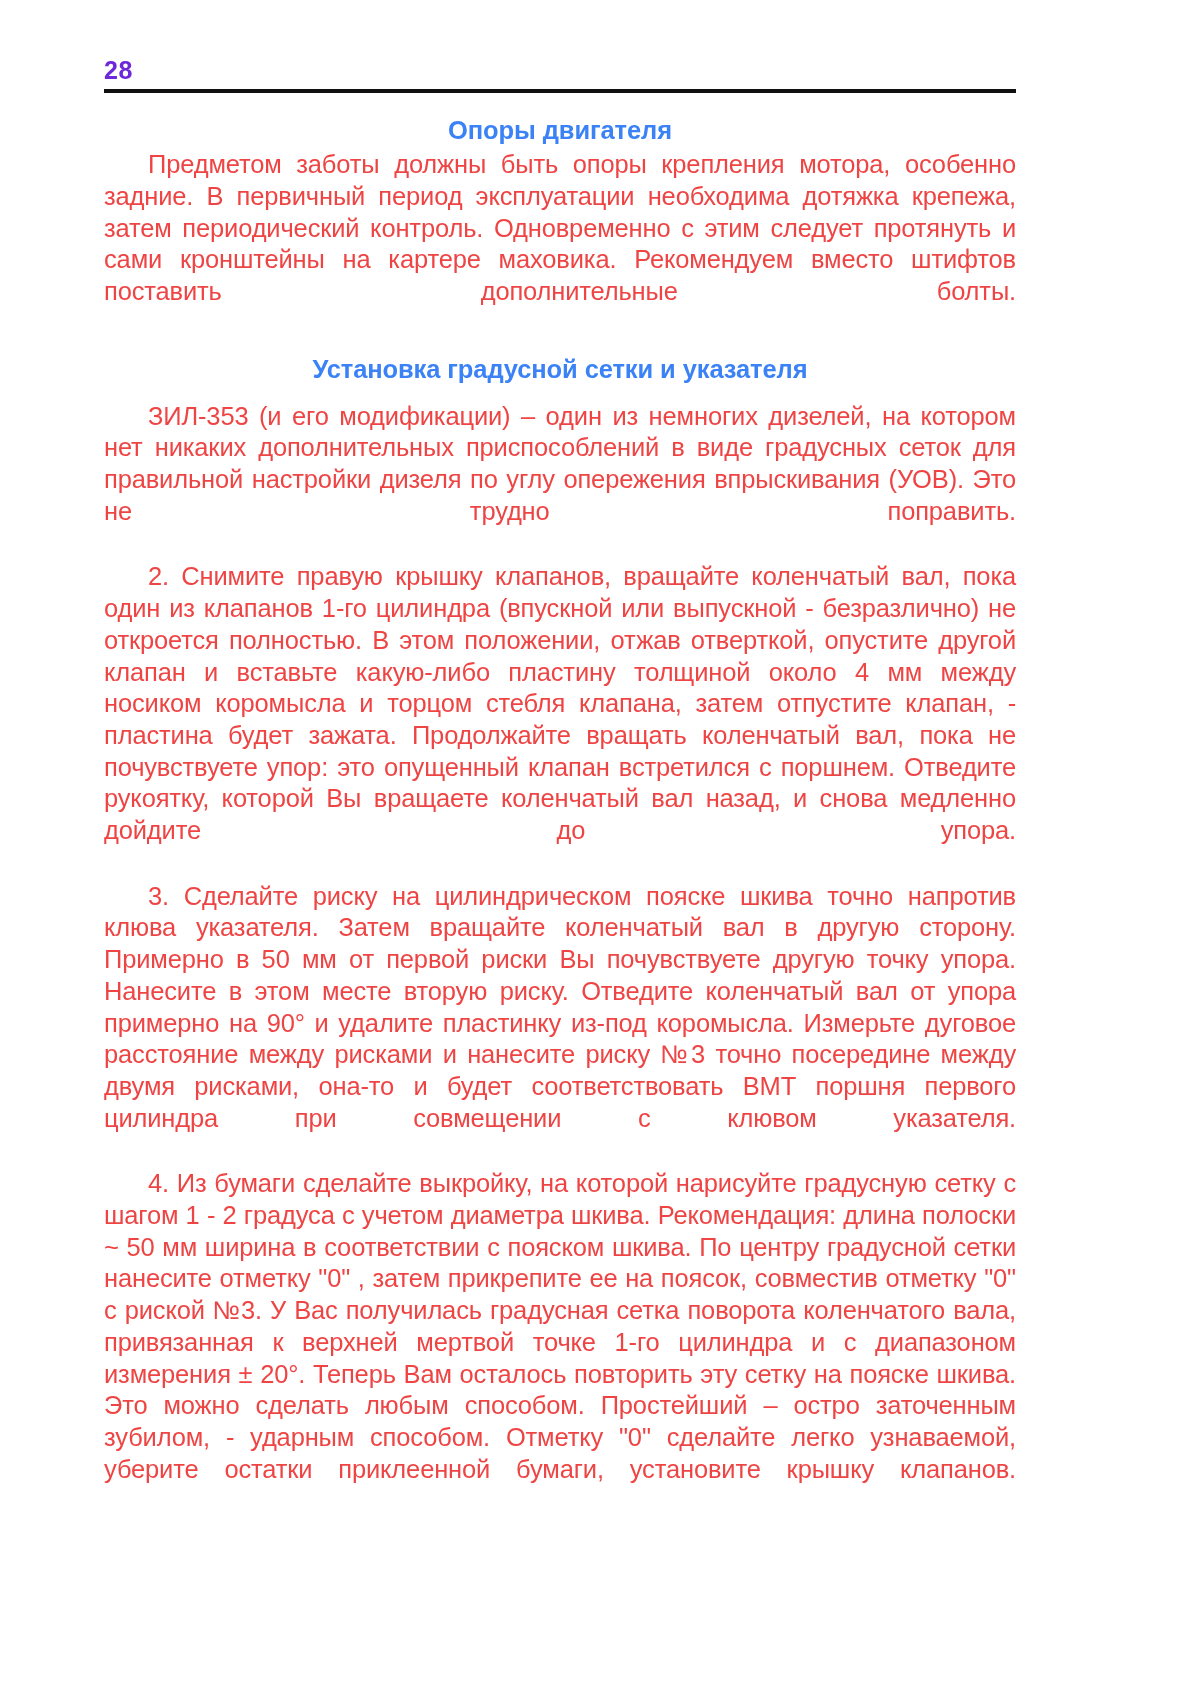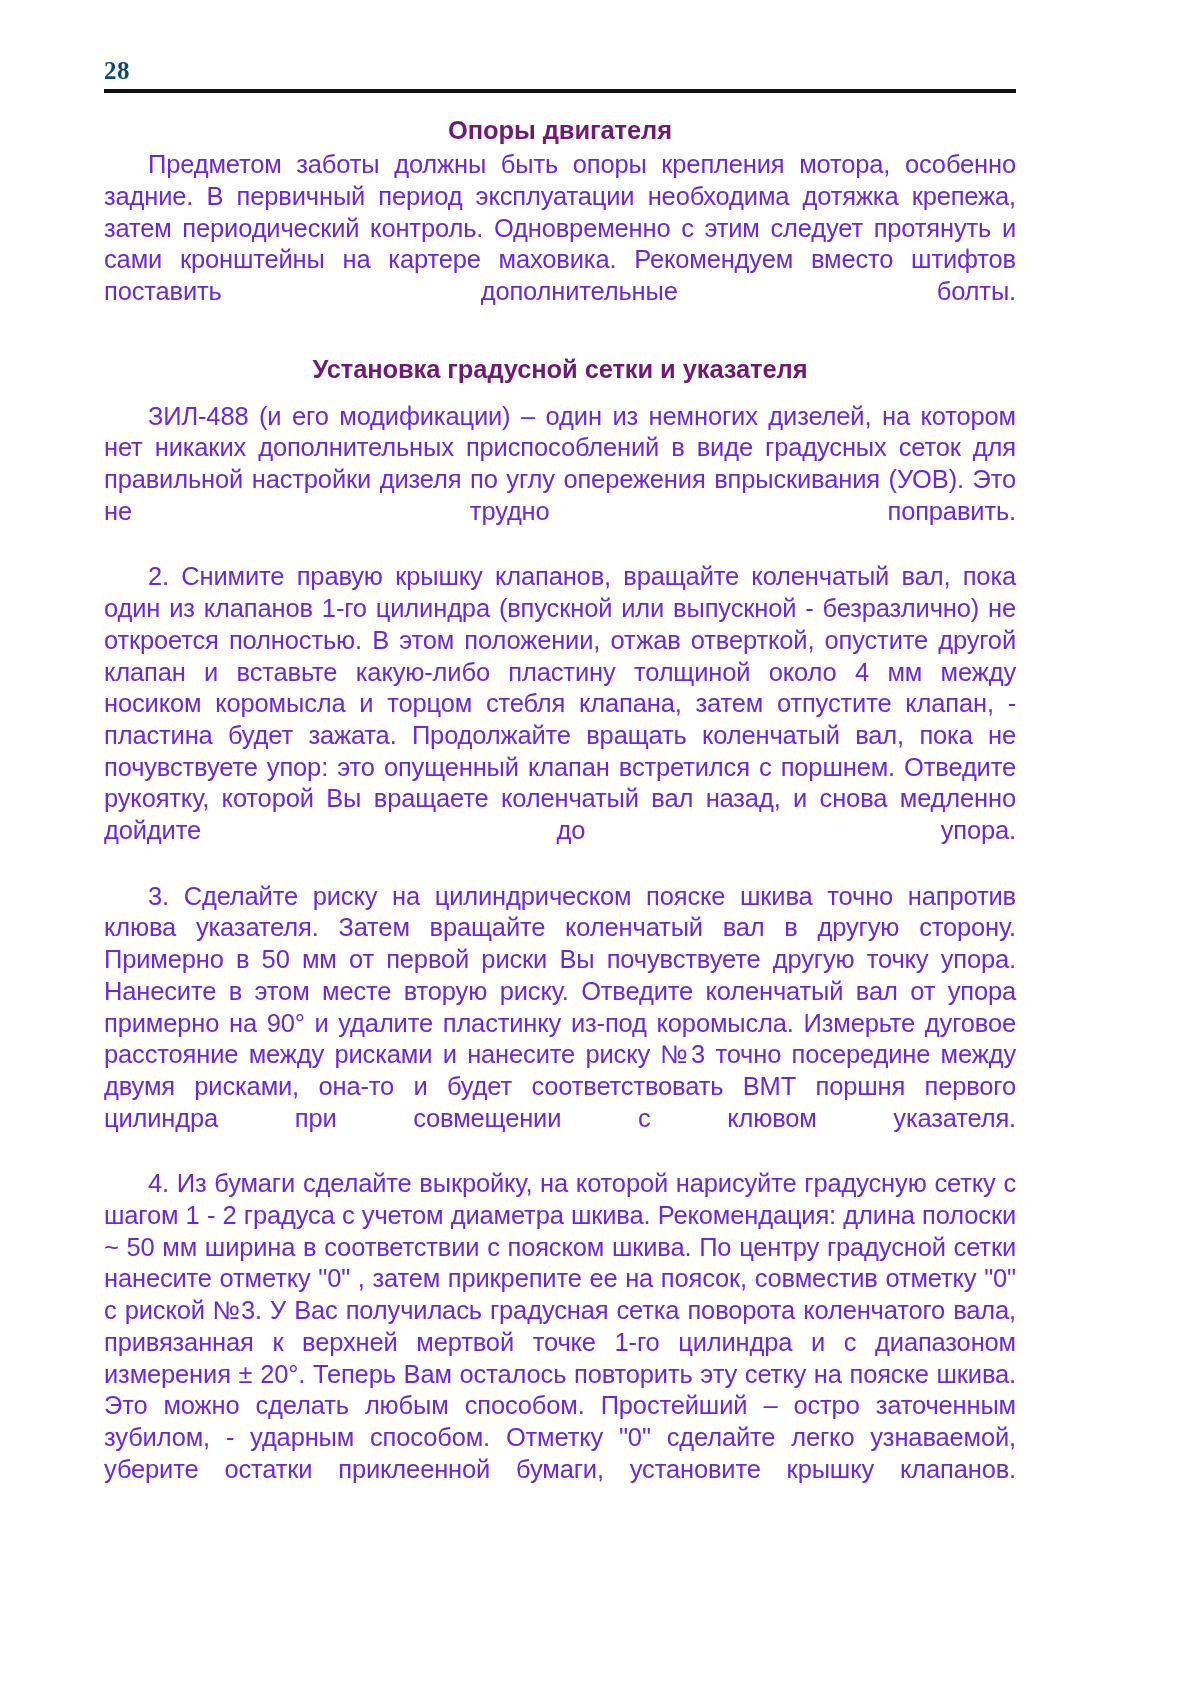--- a/index.html
+++ b/index.html
@@ -31,52 +31,51 @@
   }
   .page-header {
     display: block;
     width: 100%;
   }
   .page-number {
     font-size: 25px;
     font-weight: bold;
     letter-spacing: 0.5px;
     line-height: 1.0;
-    color: #0c4a6e;
+    color: #6d28d9;
     padding-bottom: 4px;
-    font-family: Liberation Serif, serif;
   }
   .header-rule {
     width: 100%;
     height: 4px;
     background: #101010;
     margin-top: 2px;
     margin-bottom: 22px;
   }
   h2.section-heading {
     font-size: 25.5px;
     font-weight: bold;
     text-align: center;
     margin: 0 0 3px 0;
     line-height: 1.22;
     letter-spacing: -0.1px;
-    color: #701a75;
+    color: #3b82f6;
   }
   h2.section-heading.second {
     margin-top: 14px;
     margin-bottom: 16px;
   }
   p.body-text {
     font-size: 25.5px;
     line-height: 1.245;
     margin: 0 0 2px 0;
     text-align: justify;
     text-justify: inter-word;
     text-indent: 44px;
-    color: #6d28d9;
+    color: #ef4444;
     letter-spacing: -0.15px;
     word-spacing: 0.2px;
     hyphens: none;
   }
   p.body-text:last-child {
     margin-bottom: 0;
   }
   
   p.body-text::after {
     content: "";
@@ -94,21 +93,21 @@
       <div class="page-number">28</div>
       <div class="header-rule"></div>
     </div>
 
     <h2 class="section-heading">Опоры двигателя</h2>
 
     <p class="body-text">Предметом заботы должны быть опоры крепления мотора, особенно задние. В первичный период эксплуатации необходима дотяжка крепежа, затем периодический контроль. Одновременно с этим следует протянуть и сами кронштейны на картере маховика. Рекомендуем вместо штифтов поставить дополнительные болты.</p>
 
     <h2 class="section-heading second">Установка градусной сетки и указателя</h2>
 
-    <p class="body-text">ЗИЛ-488 (и его модификации) – один из немногих дизелей, на котором нет никаких дополнительных приспособлений в виде градусных сеток для правильной настройки дизеля по углу опережения впрыскивания (УОВ). Это не трудно поправить.</p>
+    <p class="body-text">ЗИЛ-353 (и его модификации) – один из немногих дизелей, на котором нет никаких дополнительных приспособлений в виде градусных сеток для правильной настройки дизеля по углу опережения впрыскивания (УОВ). Это не трудно поправить.</p>
 
 
     <p class="body-text">2. Снимите правую крышку клапанов, вращайте коленчатый вал, пока один из клапанов 1-го цилиндра (впускной или выпускной - безразлично) не откроется полностью. В этом положении, отжав отверткой, опустите другой клапан и вставьте какую-либо пластину толщиной около 4 мм между носиком коромысла и торцом стебля клапана, затем отпустите клапан, - пластина будет зажата. Продолжайте вращать коленчатый вал, пока не почувствуете упор: это опущенный клапан встретился с поршнем. Отведите рукоятку, которой Вы вращаете коленчатый вал назад, и снова медленно дойдите до упора.</p>
 
     <p class="body-text">3. Сделайте риску на цилиндрическом пояске шкива точно напротив клюва указателя. Затем вращайте коленчатый вал в другую сторону. Примерно в 50 мм от первой риски Вы почувствуете другую точку упора. Нанесите в этом месте вторую риску. Отведите коленчатый вал от упора примерно на 90° и удалите пластинку из-под коромысла. Измерьте дуговое расстояние между рисками и нанесите риску №3 точно посередине между двумя рисками, она-то и будет соответствовать ВМТ поршня первого цилиндра при совмещении с клювом указателя.</p>
 
     <p class="body-text">4. Из бумаги сделайте выкройку, на которой нарисуйте градусную сетку с шагом 1 - 2 градуса с учетом диаметра шкива. Рекомендация: длина полоски ~ 50 мм ширина в соответствии с пояском шкива. По центру градусной сетки нанесите отметку "0" , затем прикрепите ее на поясок, совместив отметку "0" с риской №3. У Вас получилась градусная сетка поворота коленчатого вала, привязанная к верхней мертвой точке 1-го цилиндра и с диапазоном измерения ± 20°. Теперь Вам осталось повторить эту сетку на пояске шкива. Это можно сделать любым способом. Простейший – остро заточенным зубилом, - ударным способом. Отметку "0" сделайте легко узнаваемой, уберите остатки приклеенной бумаги, установите крышку клапанов.</p>
 
   </div>
 </div>

